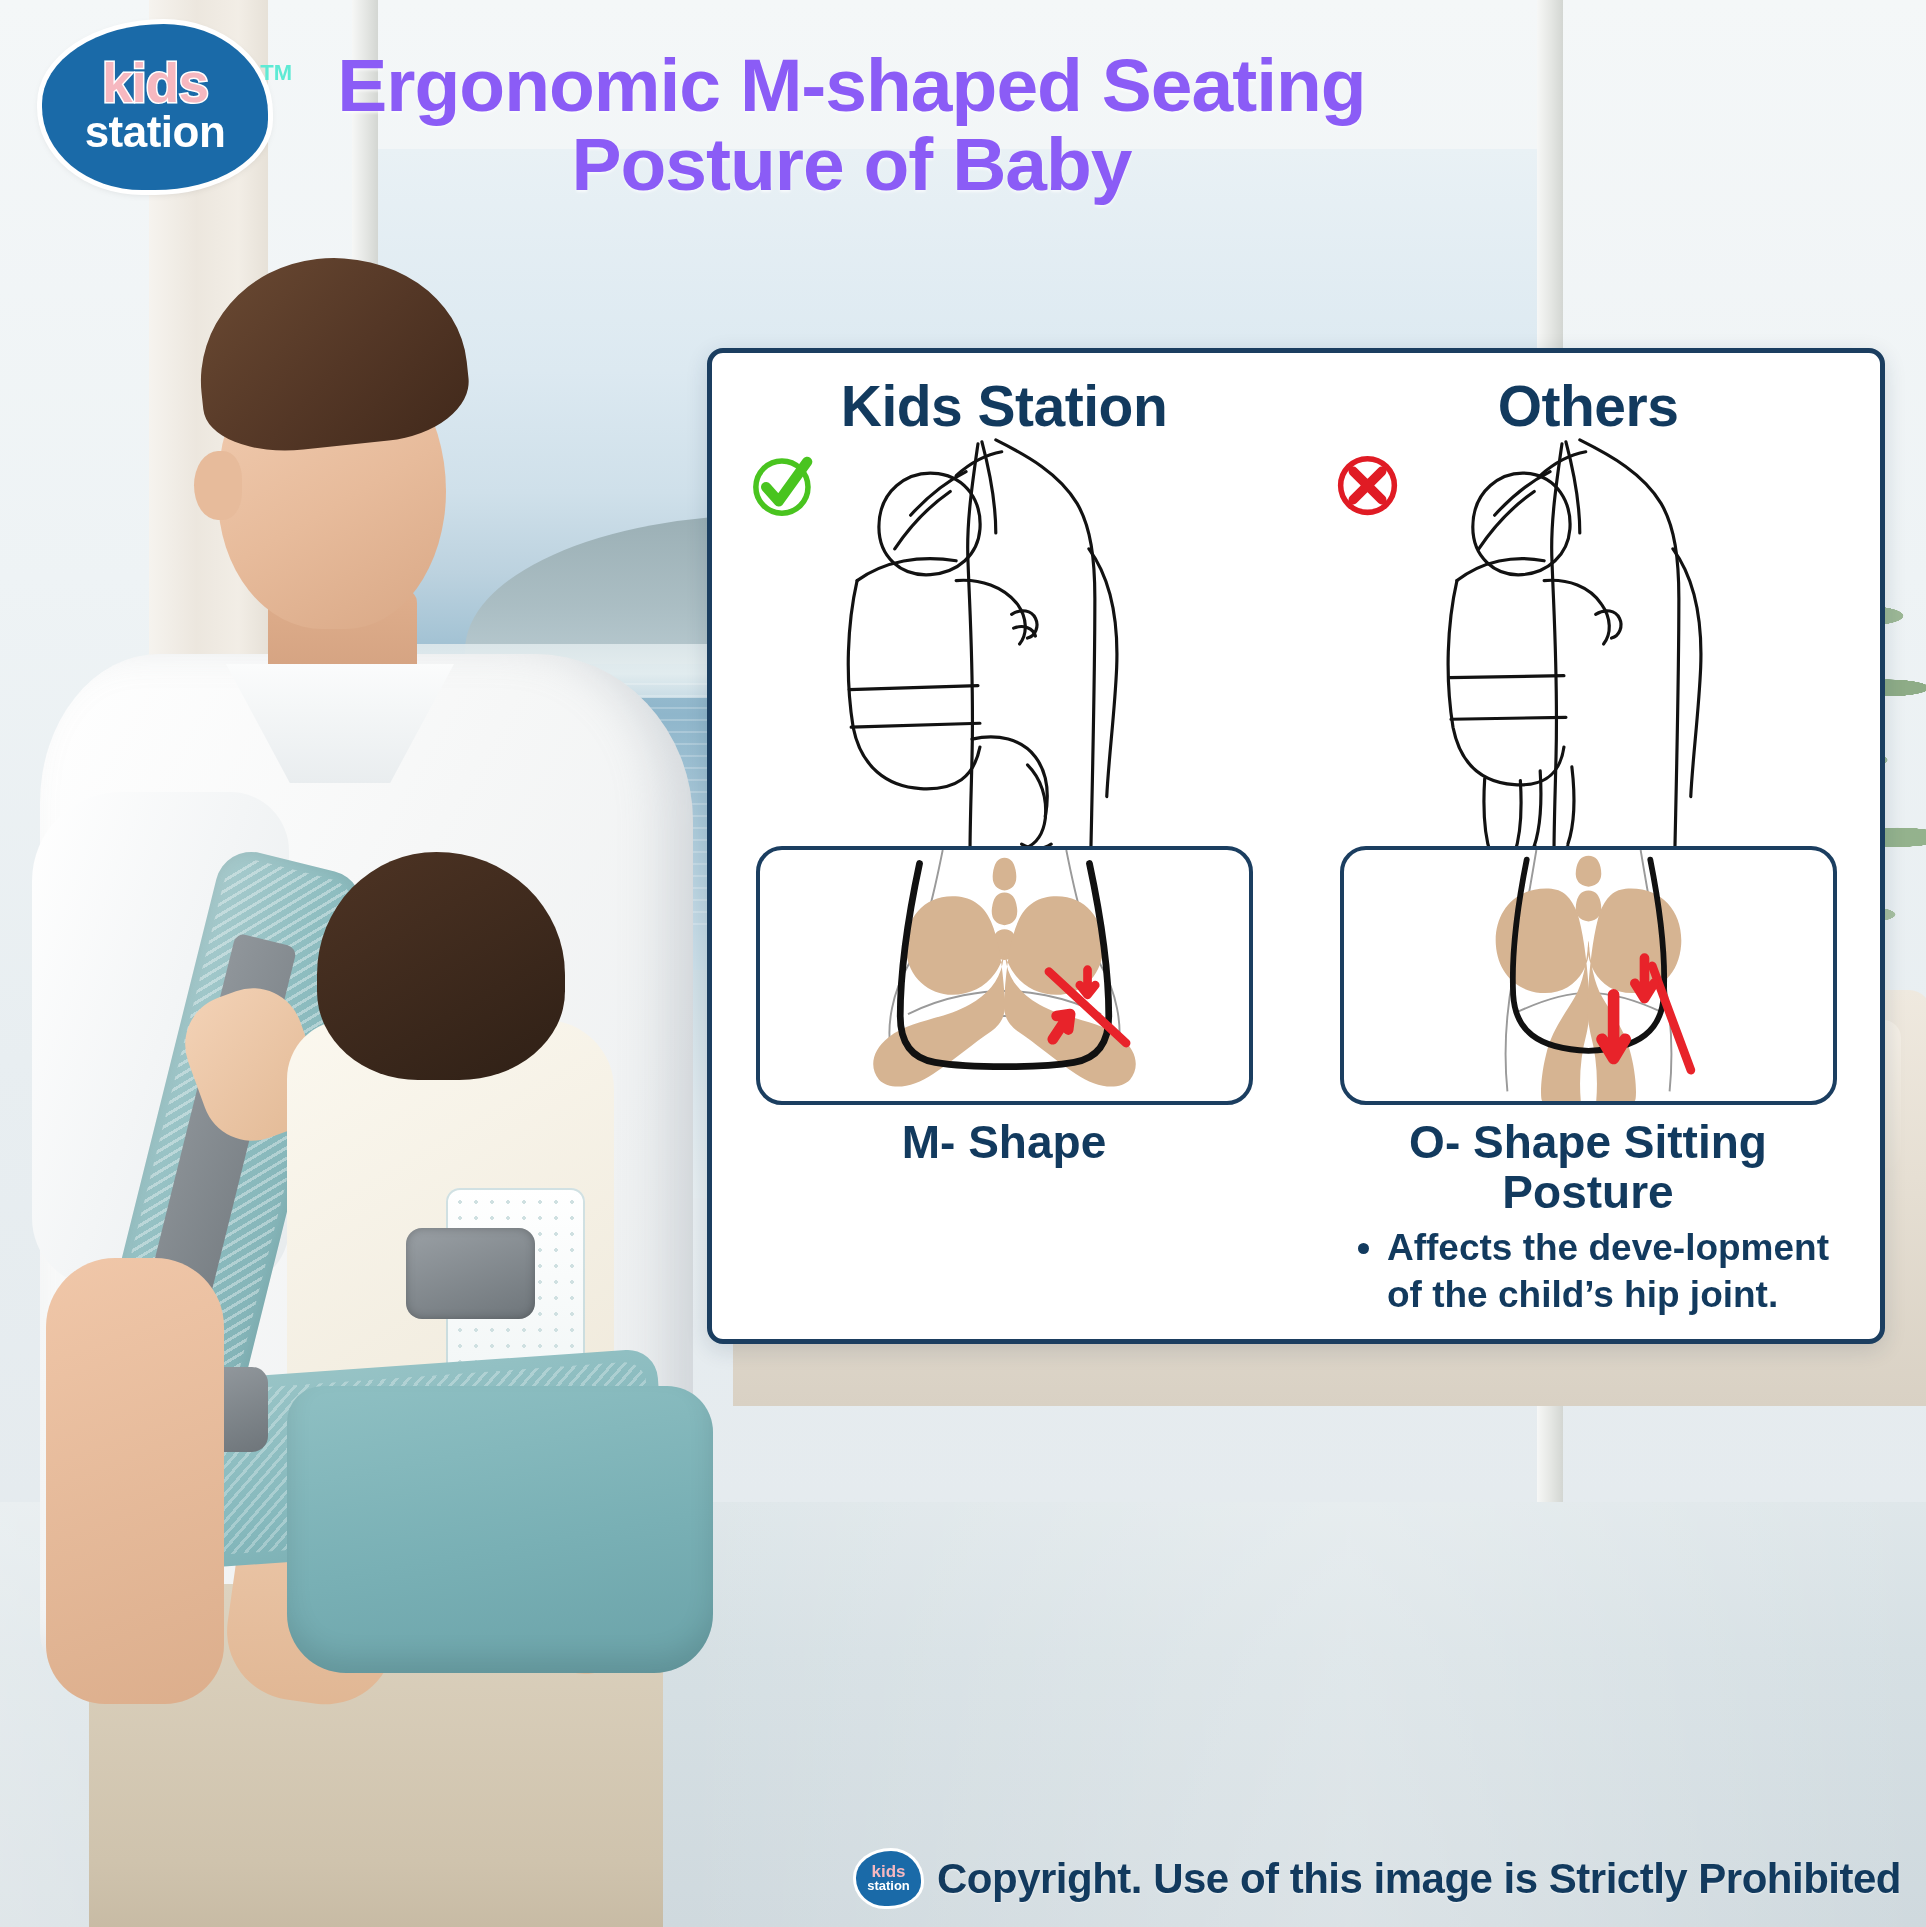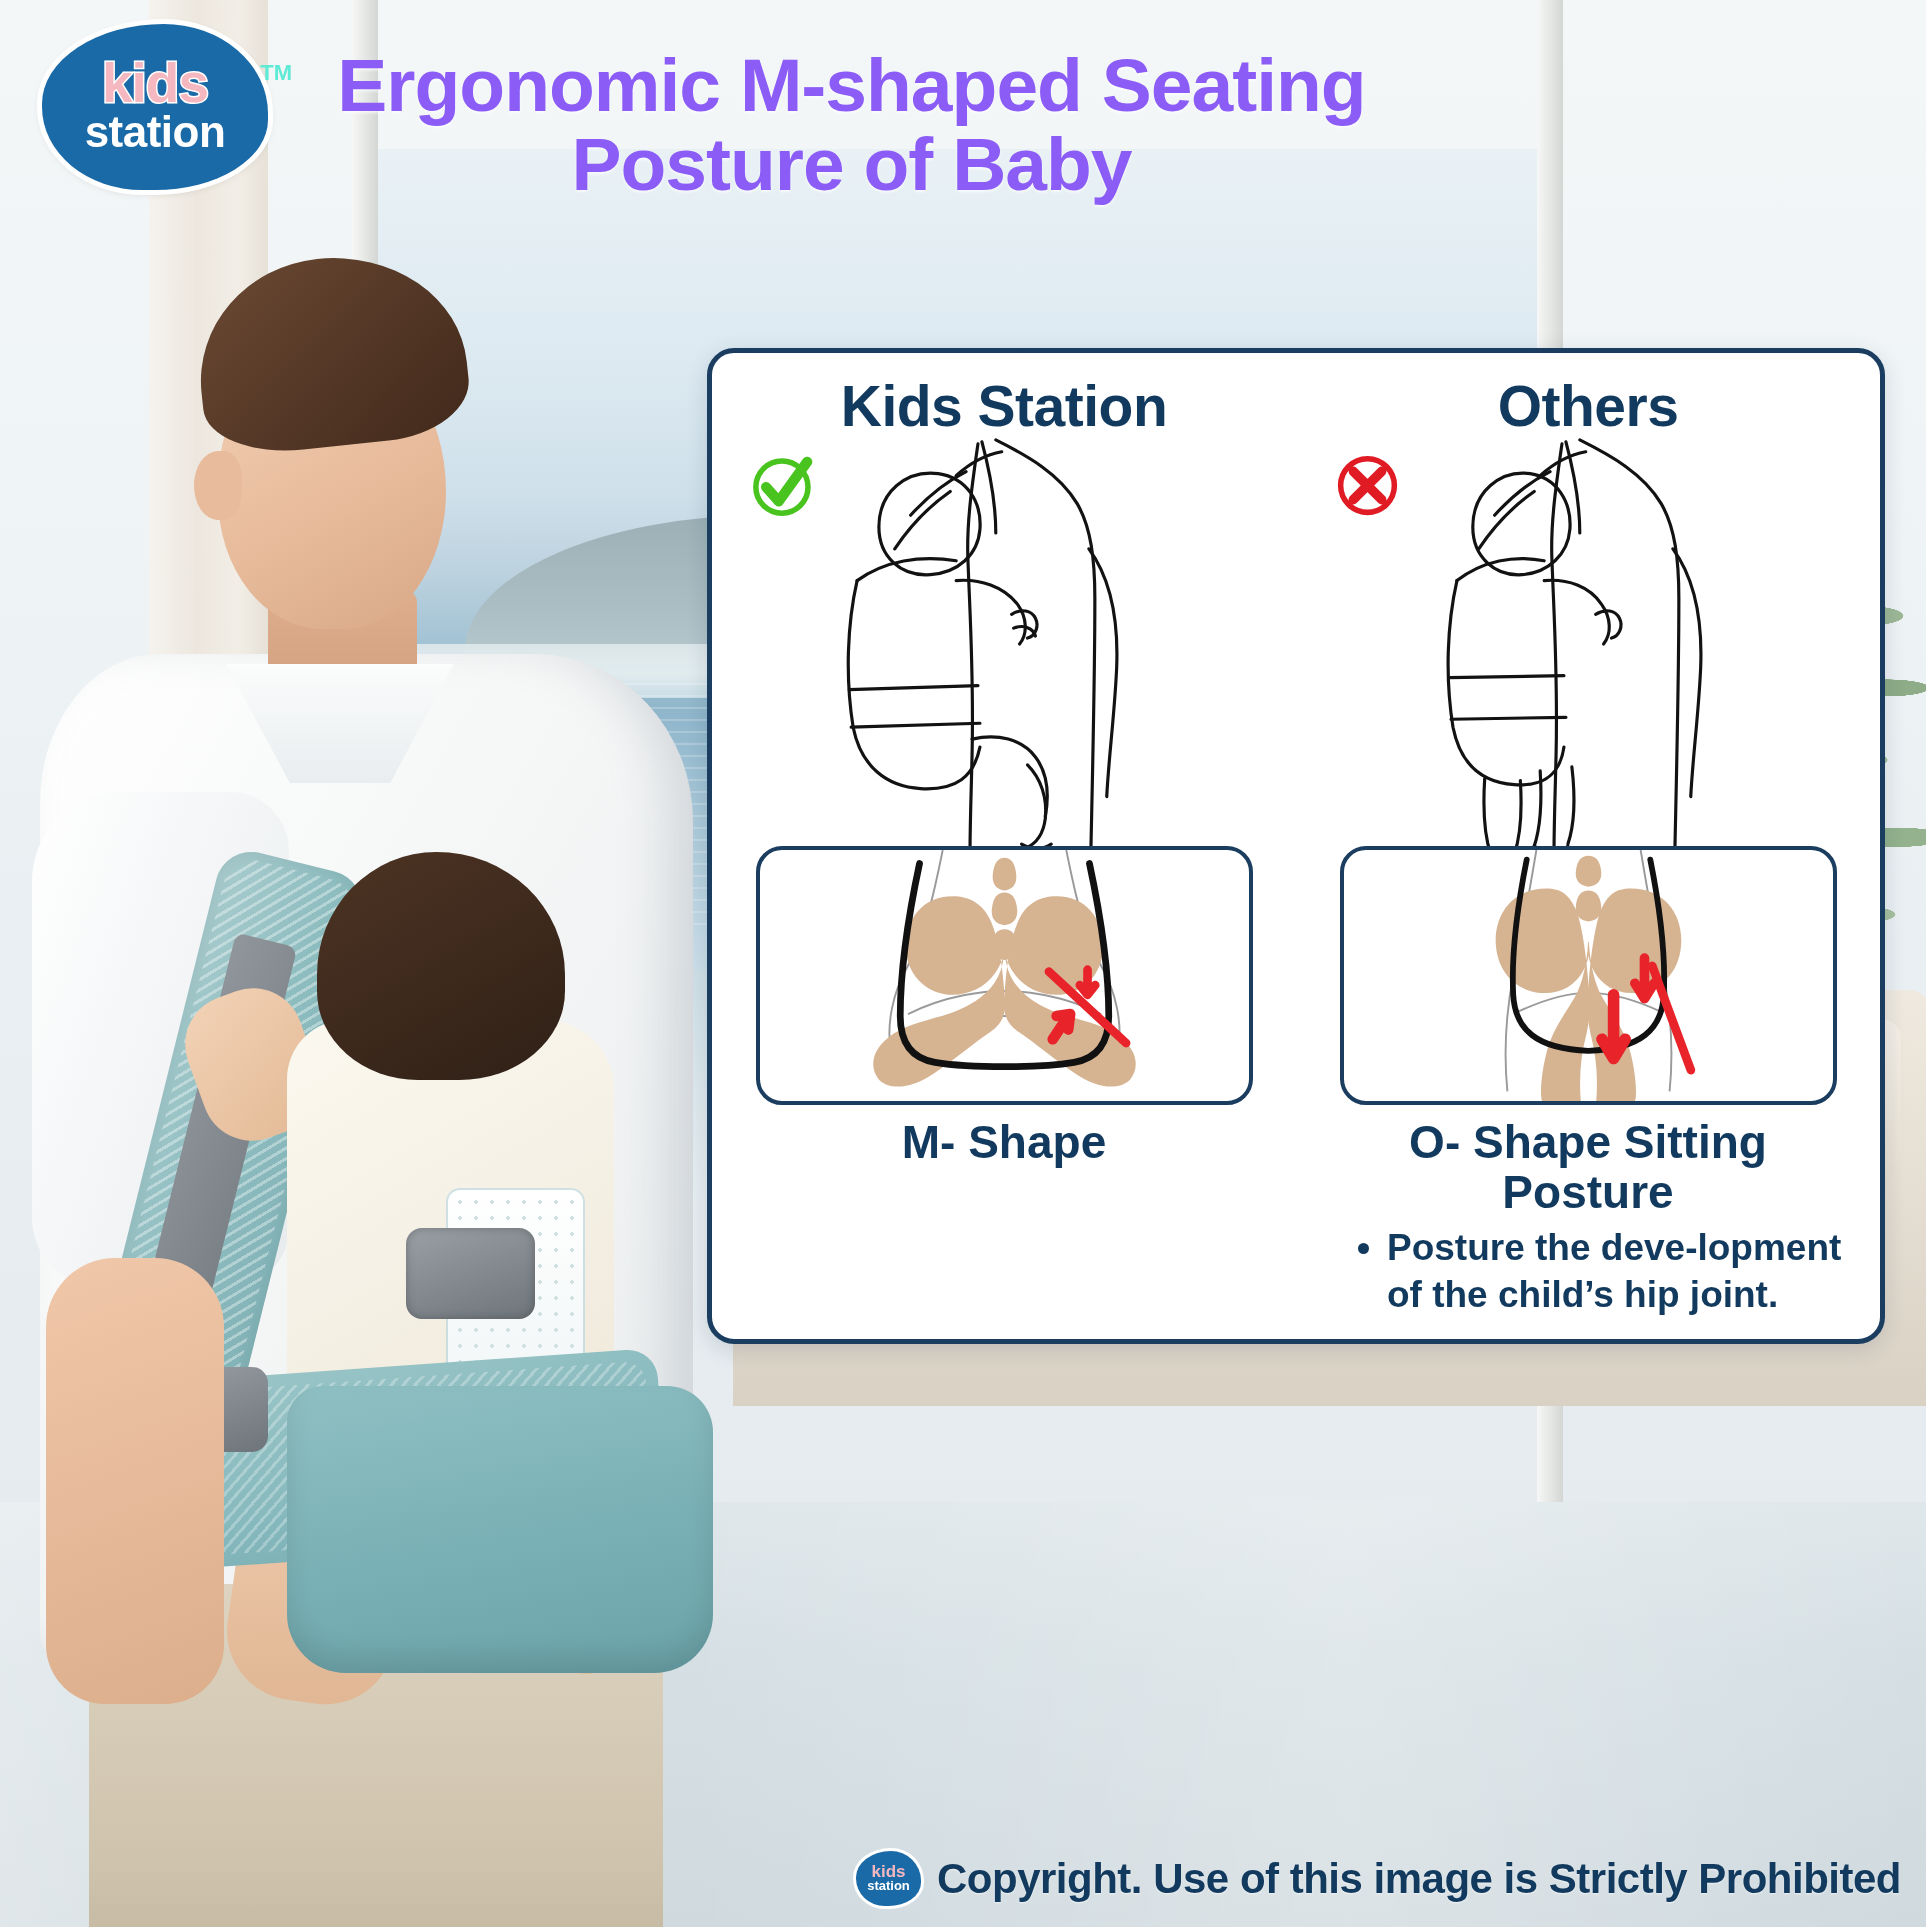--- a/index.html
+++ b/index.html
@@ -262,21 +262,21 @@
     font-size:75px; line-height:79px; font-weight:bold;
     color:#8b5cf6; text-align:center; letter-spacing:-1px;
     text-shadow:0 2px 3px rgba(255,255,255,.7);
   }
 
   
   .card {
     position:absolute; left:707px; top:348px; width:1178px; height:996px;
     background:#ffffff;
     border:5px solid #1b3e60;
-    border-radius:27px;
+    border-radius:16px;
     box-shadow:0 6px 22px rgba(20,50,80,.14);
     padding-left:22px;
   }
   .card-col { position:absolute; top:0; width:50%; height:100%; }
   .col-left { left:0; }
   .col-right { left:50%; }
 
   .col-title {
     position:absolute; top:20px; left:0; right:0;
     text-align:center; font-size:57px; font-weight:bold; color:#123a5e;
@@ -556,21 +556,21 @@
       </svg>
     </div>
 
     <div class="sub-title">
       <div>O- Shape Sitting</div>
       <div>Posture</div>
     </div>
 
     <div class="bullets">
       <ul>
-          <li>Posture the deve-lopment of  the child’s hip joint.</li>
+          <li>Affects the deve-lopment of  the child’s hip joint.</li>
         </ul>
     </div>
   </div>
 </div>
 
 <div class="footer">
   <div class="footer-logo">
     <div class="fl-kids">kids</div>
     <div class="fl-station">station</div>
   </div>

